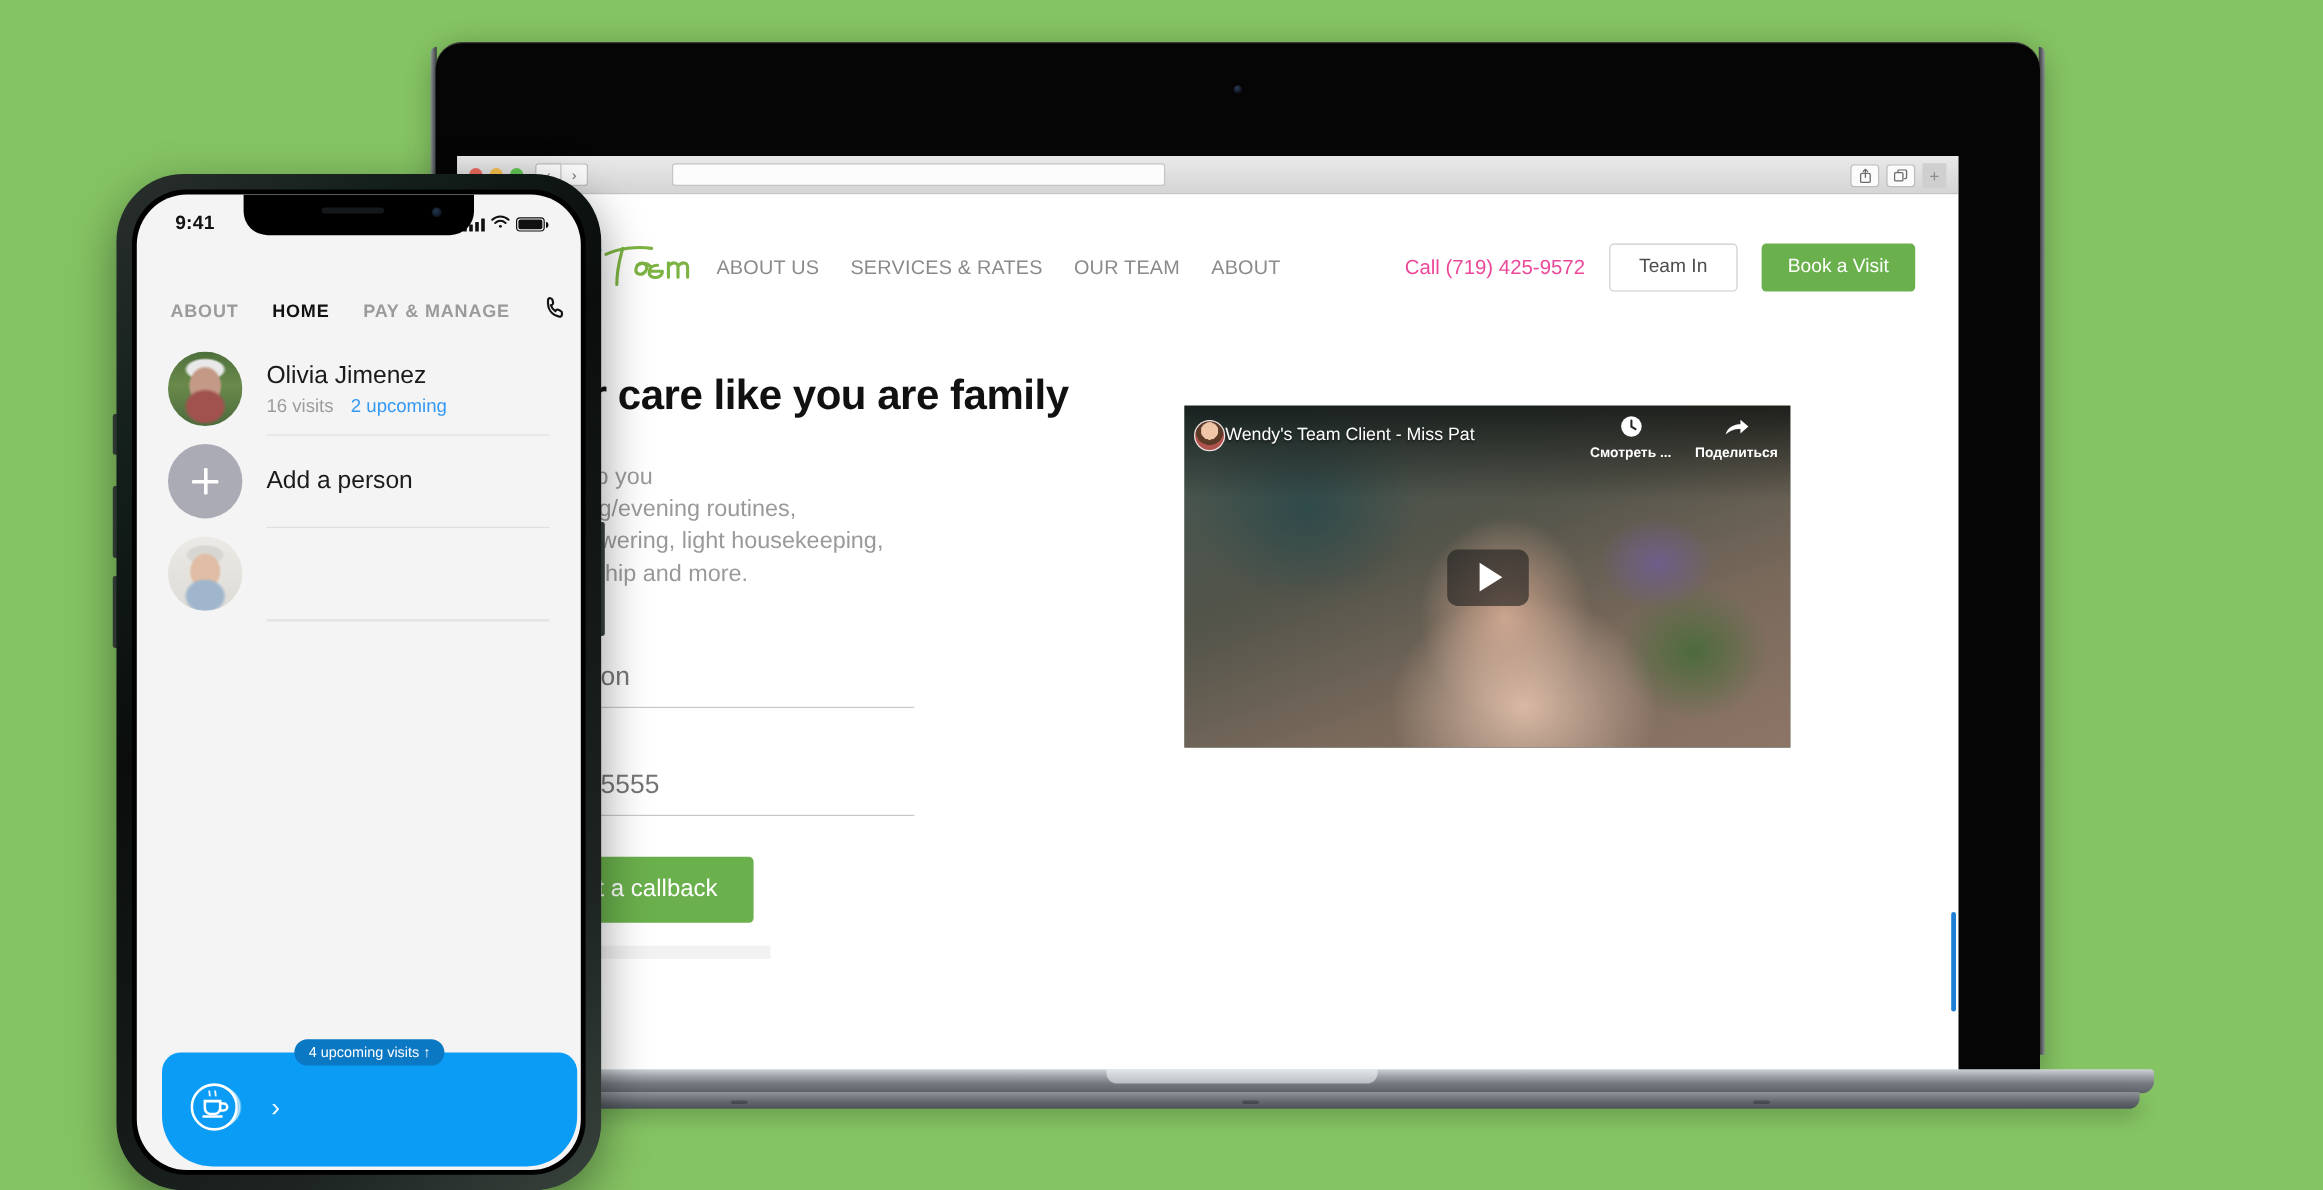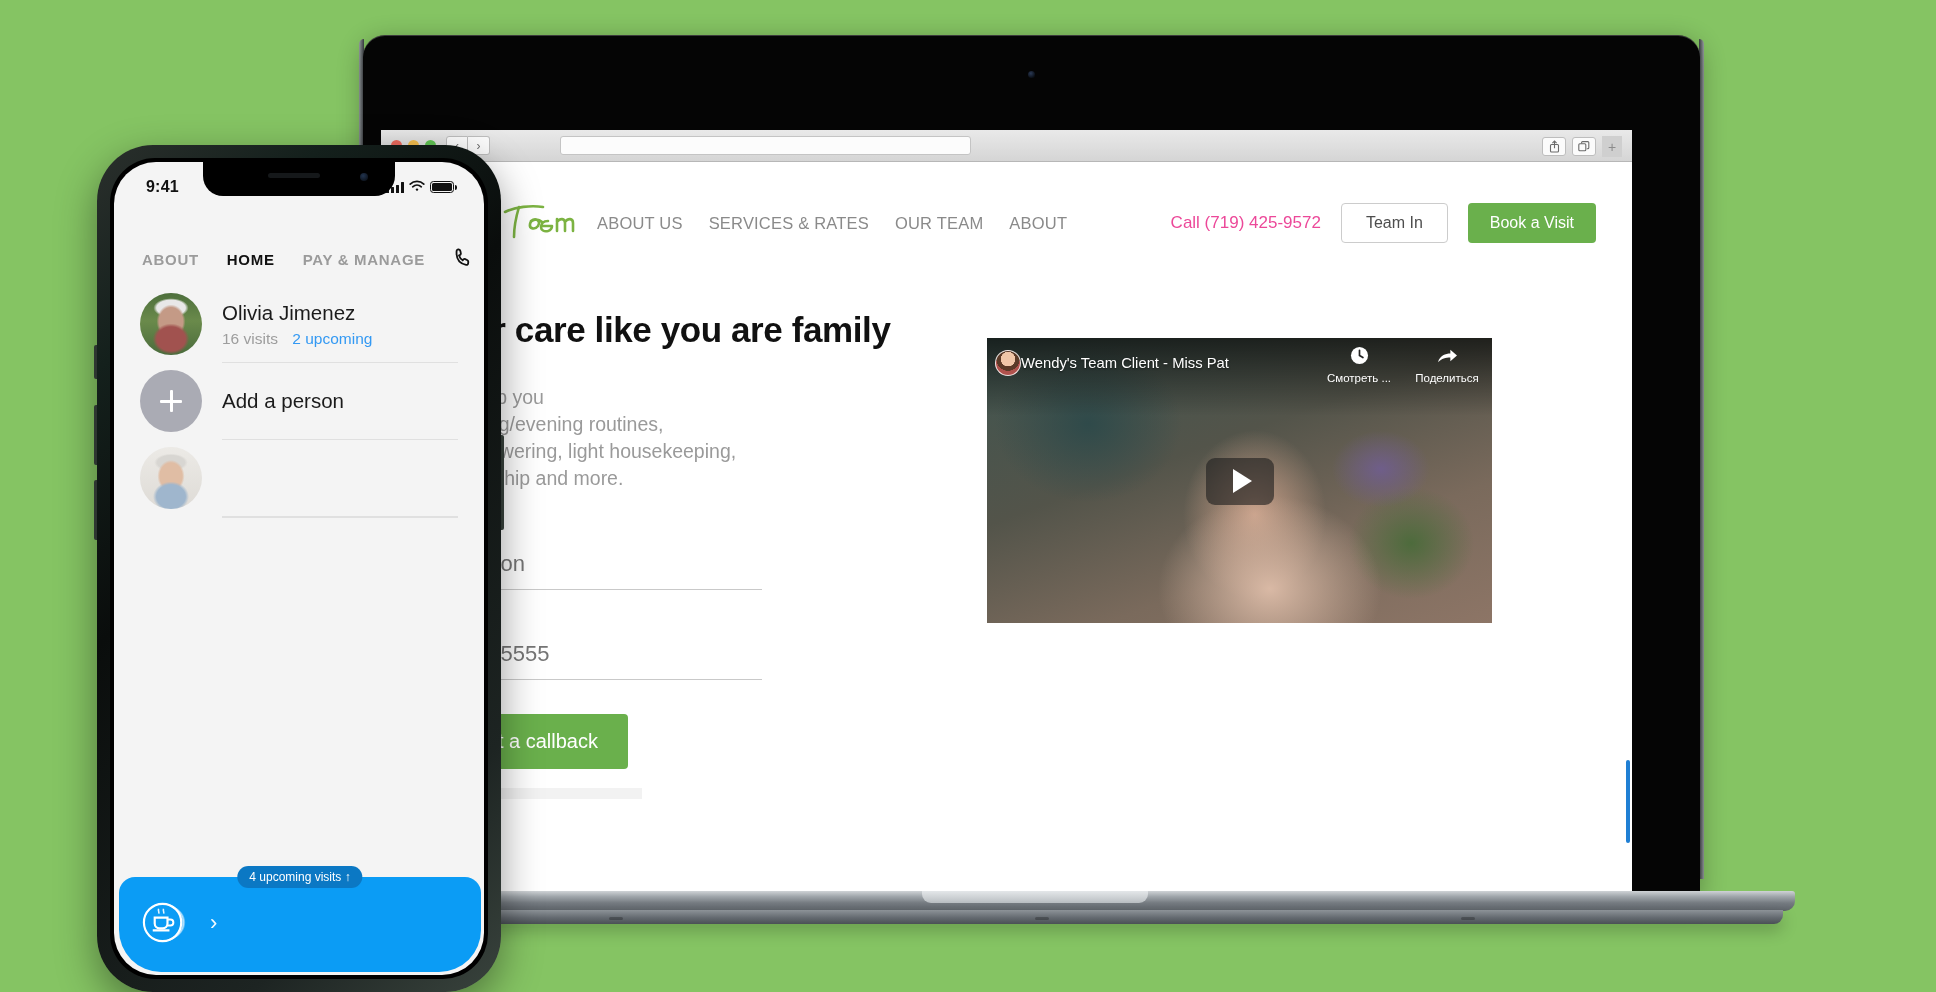--- a/index.html
+++ b/index.html
@@ -172,21 +172,21 @@
   }
   .vtopfade { position: absolute; left:0; right:0; top:0; height: 78px;
     background: linear-gradient(180deg, rgba(0,0,0,.62), rgba(0,0,0,0)); }
   .vtitlebar { position: absolute; left: 8px; top: 12px; display: flex; align-items: center; }
   .vavatar {
     width: 26px; height: 26px; border-radius: 50%; flex: none;
     border: 1.5px solid rgba(255,255,255,.85);
     background: radial-gradient(circle at 50% 34%, #f0c6a8 0 36%, #5b3a28 37% 58%, #b0524d 59% 100%);
   }
   .vtitle { color: #fff; font-size: 14.8px; font-weight: 500; white-space: nowrap; text-shadow: 0 1px 2px rgba(0,0,0,.5); }
-  .vactions { position: absolute; right: 8px; top: 8px; display: flex; gap: 14px; }
+  .vactions { position: absolute; right: 8px; top: 8px; display: flex; gap: 14px; font-weight: bold; }
   .vaction { width: 74px; text-align: center; color: #fff; }
   .vaction .vglyph { font-size: 17px; line-height: 20px; display: block; }
   .vaction .vlabel { font-size: 11.5px; display: block; margin-top: 2px; white-space: nowrap; overflow: hidden; text-overflow: ellipsis; }
   .vplay {
     position: absolute; left: 50%; top: 50%; width: 68px; height: 47px;
     margin: -23px 0 0 -34px; background: rgba(30,30,30,.62); border-radius: 9px;
     display: flex; align-items: center; justify-content: center;
   }
   .vplay .tri {
     width: 0; height: 0; border-left: 19px solid #fff;
@@ -269,21 +269,21 @@
       linear-gradient(180deg,#8a7f6a,#6d6454); }
   .padd { width: 62px; height: 62px; border-radius: 50%; flex: none; background: #aaabb4; position: relative; }
   .padd::before, .padd::after { content: ''; position: absolute; background: #fff; border-radius: 1px; }
   .padd::before { left: 50%; top: 50%; width: 22px; height: 3px; margin: -1.5px 0 0 -11px; }
   .padd::after { left: 50%; top: 50%; width: 3px; height: 22px; margin: -11px 0 0 -1.5px; }
   .pname { font-size: 20.5px; color: #1b1b1b; line-height: 1.25; }
   .pmeta { font-size: 15.5px; color: #9d9d9d; margin-top: 4px; }
   .pmeta .up { color: #3399f3; margin-left: 10px; }
 
   .upcoming-card {
-    position: absolute; left: 5px; right: 3px; bottom: 3px;
+    position: absolute; left: 21px; right: 3px; bottom: 3px;
     background: #0b9cf5; border-radius: 16px 16px 42px 42px;
     padding: 18px 20px 22px 20px;
     display: flex; align-items: center; gap: 16px;
     z-index: 4;
   }
   .uc-badge {
     position: absolute; left: 50%; top: -11px; transform: translateX(-50%);
     background: #0b78c4; color: #fff; font-size: 12px;
     padding: 4px 12px; border-radius: 11px; white-space: nowrap;
   }

